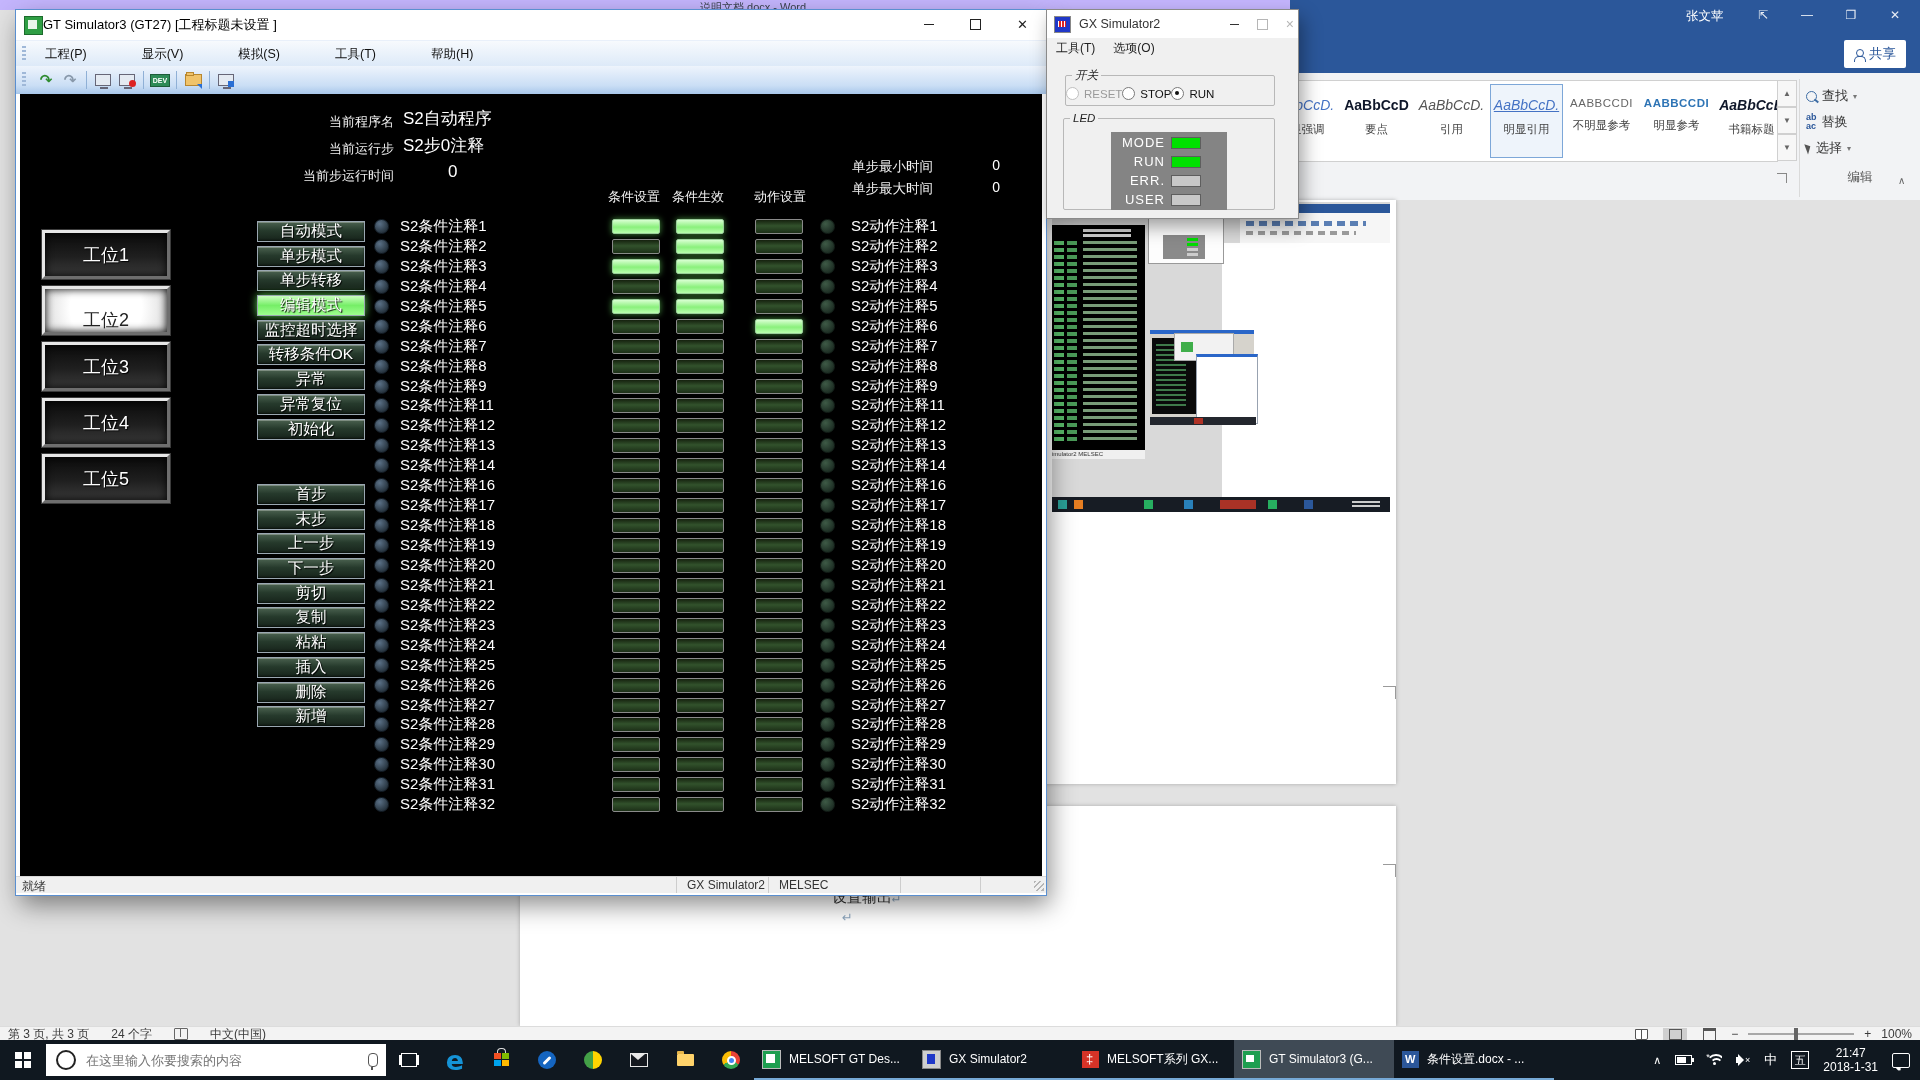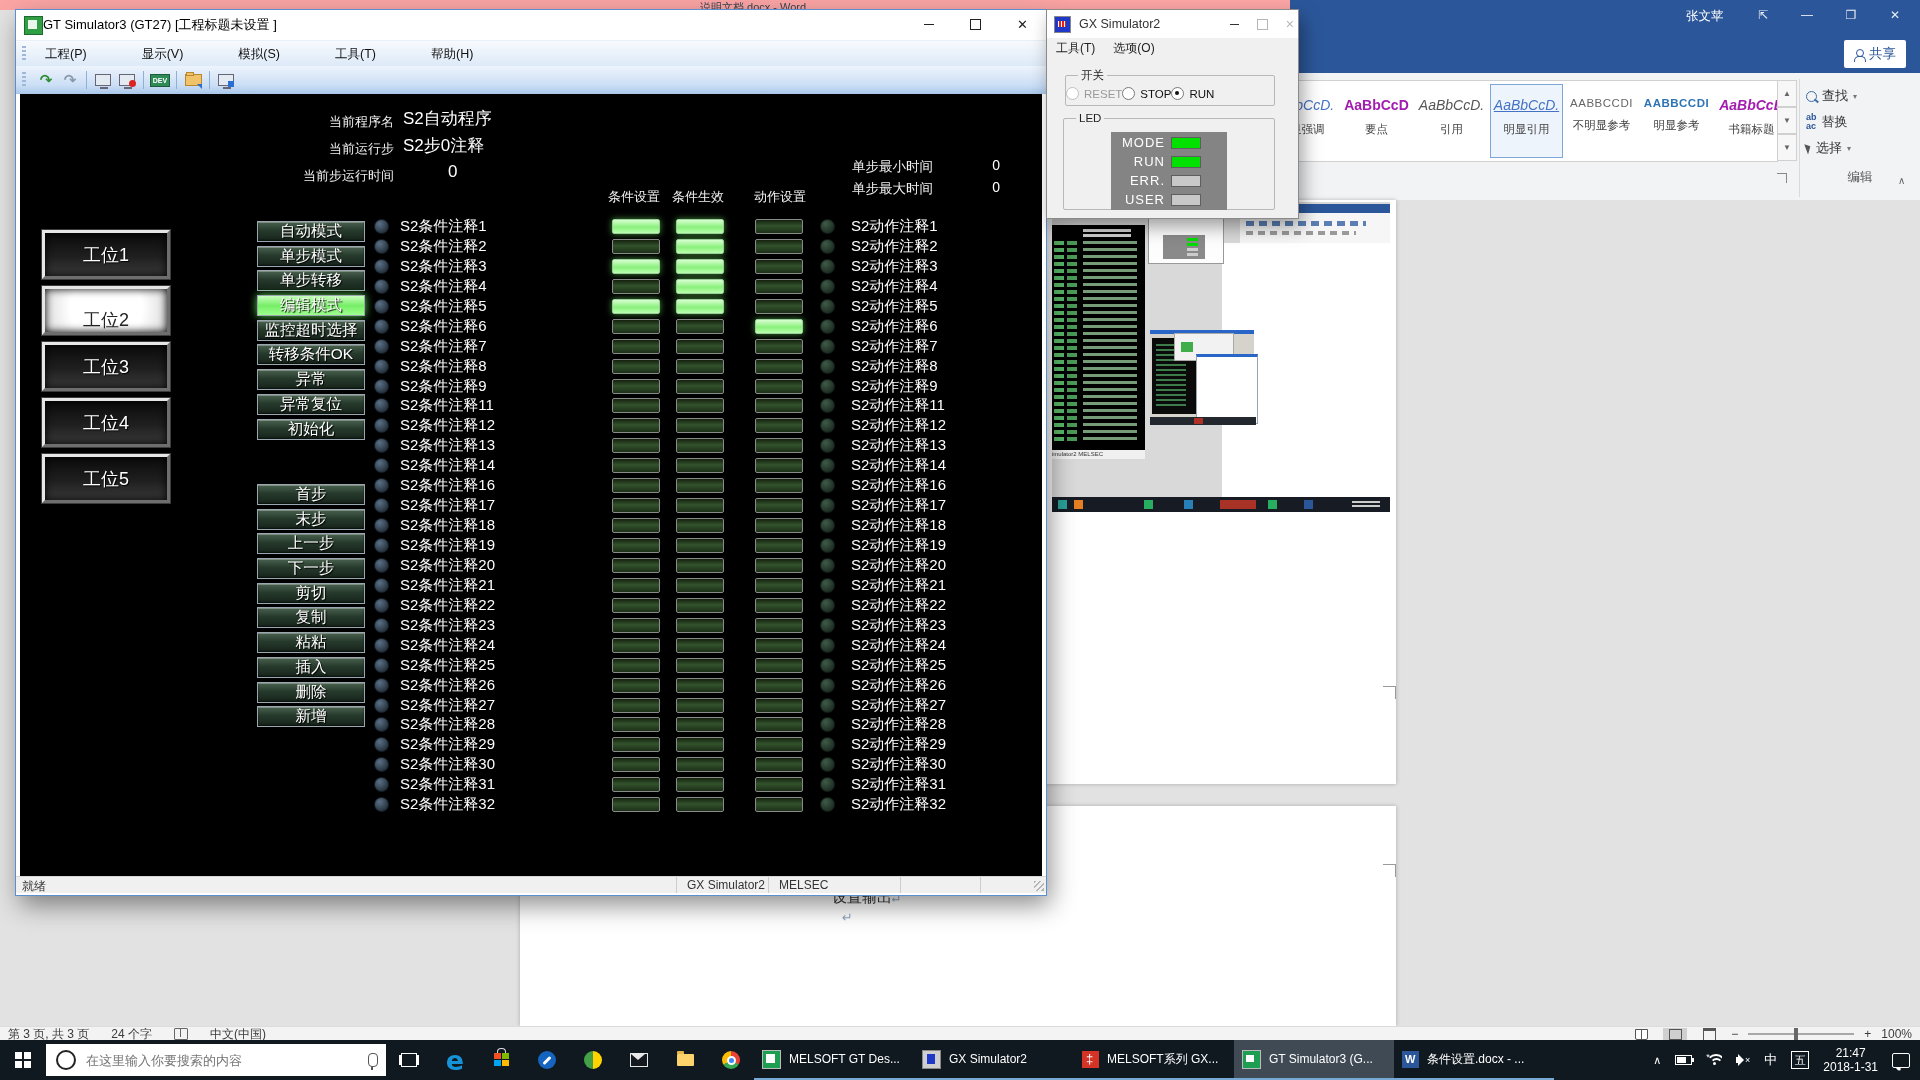--- a/index.html
+++ b/index.html
@@ -1,35 +1,35 @@
 <!DOCTYPE html>
 <html><head>
 <meta charset="utf-8">
 <style>
   html,body{margin:0;padding:0;width:1920px;height:1080px;overflow:hidden;
     font-family:"Liberation Sans","DejaVu Sans",sans-serif;background:#e2e2e2;}
   #screen{position:relative;width:1920px;height:1080px;background:#e2e2e2;overflow:hidden;}
   .abs{position:absolute;}
 
   
-  .top-strip{left:0;top:0;width:1300px;height:10px;background:#fca5a5;overflow:hidden;}
+  .top-strip{left:0;top:0;width:1300px;height:10px;background:#c4b5fd;overflow:hidden;}
   .top-strip span{position:absolute;left:700px;top:0px;font-size:11px;color:#3c4450;white-space:nowrap;}
   .word-blue{left:1290px;top:0;width:630px;height:73px;background:#2b579a;}
   .word-user{position:absolute;left:396px;top:8px;font-size:12.5px;color:#fff;}
   .cap-ic{position:absolute;top:6px;width:30px;height:18px;color:#e8edf5;font-size:12px;text-align:center;line-height:18px;}
   .share-btn{position:absolute;right:14px;top:40px;height:28px;background:#fff;border-radius:2px;
     display:flex;align-items:center;padding:0 10px;color:#2b579a;font-size:13.5px;gap:5px;}
   .person{width:10px;height:10px;position:relative;}
   .person::before{content:"";position:absolute;left:2px;top:0;width:6px;height:6px;border-radius:50%;border:1.4px solid #2b579a;}
   .person::after{content:"";position:absolute;left:0;top:7px;width:10px;height:5px;border-radius:5px 5px 0 0;border:1.4px solid #2b579a;border-bottom:none;}
   .ribbon{left:1290px;top:73px;width:630px;height:127px;background:#f2f3f5;border-bottom:1px solid #d9dbdf;}
   .gallery{position:absolute;left:-28px;top:7px;width:514px;height:80px;background:#fff;border:1px solid #d0d0d0;
     display:flex;overflow:hidden;}
   .stcell{width:71px;height:72px;margin:3px 0 0 2px;text-align:center;border:1px solid transparent;flex:none;}
-  .stcell .samp{display:block;margin-top:12px;font-size:14px;color:#a21caf;white-space:nowrap;}
+  .stcell .samp{display:block;margin-top:12px;font-size:14px;color:#0f172a;white-space:nowrap;}
   .stcell .lbl{display:block;margin-top:9px;font-size:11.5px;color:#444;white-space:nowrap;}
   .stcell.selected{border:1px solid #7da7d8;background:#eef4fb;}
   .st-blueital .samp{font-style:italic;color:#4472c4;}
   .st-bold .samp{font-weight:bold;}
   .st-ital .samp{font-style:italic;color:#555;}
   .st-bluln .samp{font-style:italic;color:#4472c4;text-decoration:underline;}
   .st-caps .samp{font-size:11.5px;letter-spacing:.5px;color:#666;}
   .st-capsblue .samp{font-size:11.5px;letter-spacing:.5px;color:#2e74b5;font-weight:bold;}
   .st-boldital .samp{font-weight:bold;font-style:italic;}
   .gal-scroll{position:absolute;left:487px;top:7px;width:20px;height:80px;display:flex;flex-direction:column;}
@@ -189,21 +189,21 @@
   .gxicon::after{content:"";position:absolute;left:3px;top:4px;width:8px;height:6px;
     background:repeating-linear-gradient(90deg,#fff 0 1.5px,#d22 1.5px 3px);}
   .gx-title .ttl{margin-left:8px;font-size:12.5px;color:#333;}
   .gx-caps{position:absolute;right:4px;top:0;display:flex;height:28px;align-items:center;gap:18px;font-size:12px;}
   .gx-caps .mn{width:9px;height:1px;background:#333;}
   .gx-caps .mx{width:9px;height:9px;border:1px solid #b6b6b6;}
   .gx-caps .cl{color:#b6b6b6;font-size:14px;}
   .gx-menu{position:absolute;left:0;top:28px;width:100%;height:20px;background:#f0f0f0;display:flex;font-size:12px;color:#222;align-items:center;}
   .gx-menu span{padding:0 9px;}
   fieldset.grp{position:absolute;border:1px solid #b8b8b8;border-radius:2px;margin:0;padding:0;}
-  fieldset.grp legend{font-size:11.5px;color:#222;margin-left:12px;padding:0 3px;}
+  fieldset.grp legend{font-size:11.5px;color:#222;margin-left:6px;padding:0 3px;font-style:italic;}
   .sw{left:18px;top:58px;width:208px;height:36px;}
   .radio-row{position:absolute;left:0;top:4px;width:100%;display:flex;}
   .radio{display:flex;align-items:center;gap:5px;font-size:11.5px;color:#111;}
   .radio .rb{width:11px;height:11px;border-radius:50%;border:1px solid #7a7a7a;background:#fff;position:relative;}
   .radio.selected .rb::after{content:"";position:absolute;left:2.5px;top:2.5px;width:4px;height:4px;border-radius:50%;background:#111;}
   .radio.disabled{color:#9a9a9a;} .radio.disabled .rb{border-color:#c0c0c0;}
   .ledg{left:16px;top:102px;width:210px;height:96px;}
   .ledpanel{position:absolute;left:47px;top:8px;width:116px;height:78px;background:#848484;}
   .ledrow{position:relative;height:19px;}
   .ledrow .lab{position:absolute;right:62px;top:3px;font-size:13px;color:#fff;letter-spacing:1px;}

